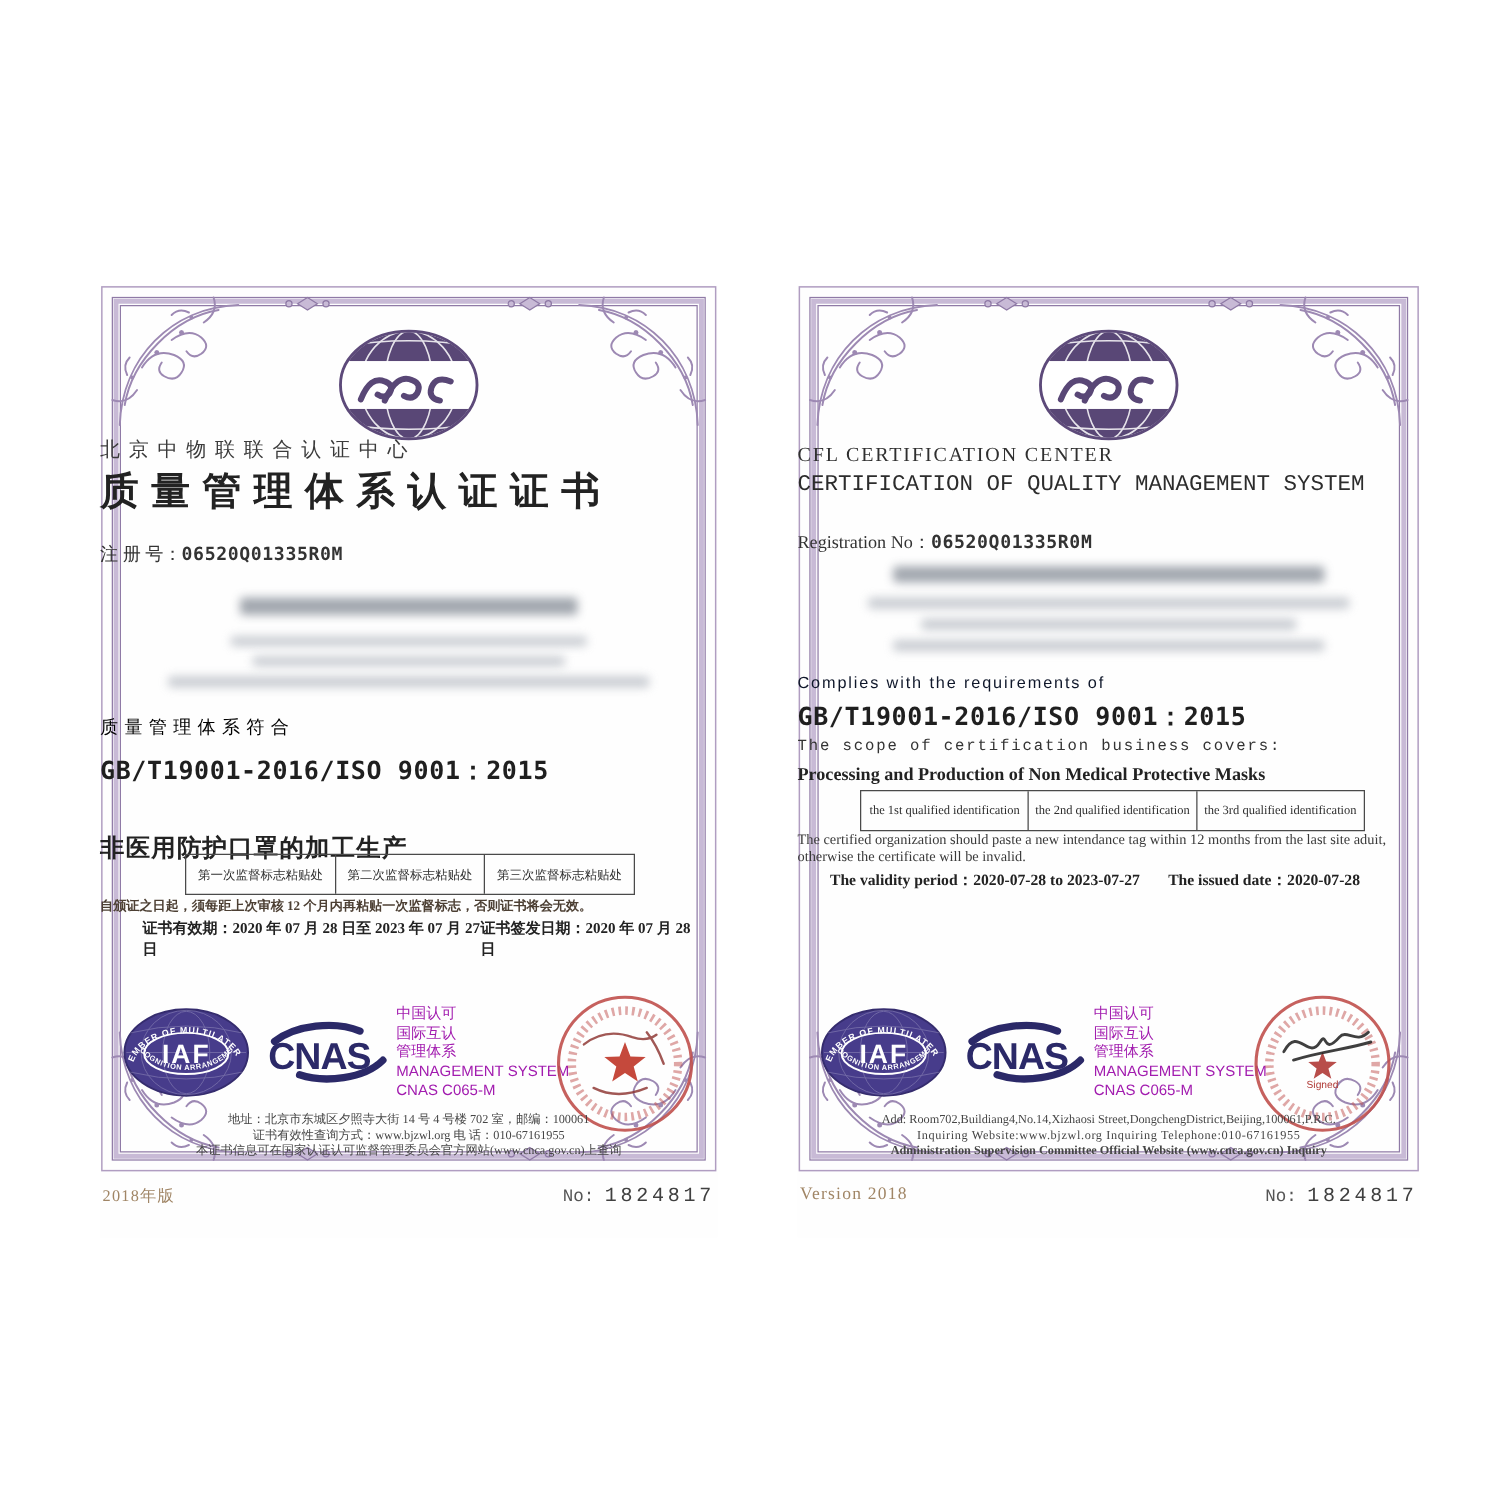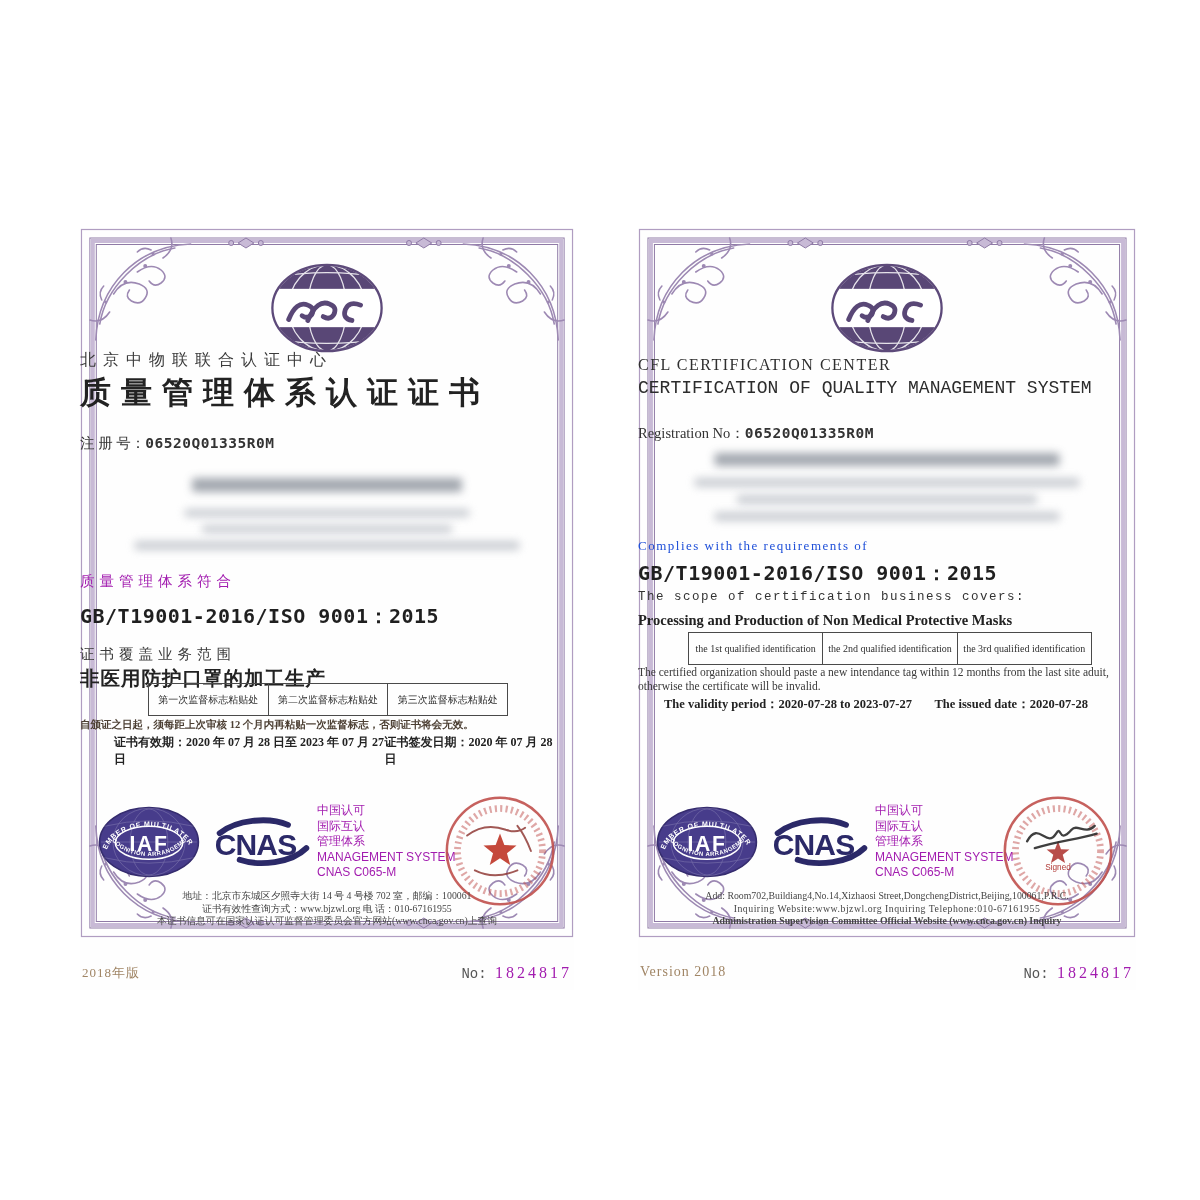--- a/index.html
+++ b/index.html
@@ -14,22 +14,22 @@
   .issuer{top:122px;font-size:16px;letter-spacing:7px;color:#3b3b3b;}
   .title-zh{top:144px;font-size:31px;font-weight:bold;letter-spacing:10px;color:#222;}
   .issuer-en{top:128px;font-size:16px;letter-spacing:1.5px;color:#2f2f2f;}
   .title-en{top:150px;font-family:"Liberation Mono",monospace;font-size:18px;color:#2c2c2c;}
   .regno{top:206px;font-size:14.5px;color:#333;}
   .regno .num{font-family:"DejaVu Sans Mono",monospace;font-weight:bold;font-size:14.5px;letter-spacing:0.5px;}
   .regno-en{top:196px;}
   .blur-line{position:absolute;left:50%;transform:translateX(-50%);border-radius:3px;filter:blur(4px);}
   .blur-bold{background:#848b95;opacity:0.75;}
   .blur-light{background:#b3b8c0;opacity:0.7;}
-  .complies{top:344px;font-size:14.5px;letter-spacing:5px;color:#a21caf;}
-  .complies-en{top:310px;font-family:Liberation Serif, serif;font-size:13px;letter-spacing:1.5px;color:#1d4ed8;}
+  .complies{top:344px;font-size:14.5px;letter-spacing:5px;color:#000000;}
+  .complies-en{top:310px;font-family:Liberation Sans, sans-serif;font-size:13px;letter-spacing:1.5px;color:#0f172a;}
   .standard{top:375px;font-family:"DejaVu Sans Mono",monospace;font-weight:bold;font-size:20px;letter-spacing:0.5px;color:#1f1f1f;}
   .standard-en{top:332px;}
   .scope-label{top:417px;font-size:14.5px;letter-spacing:5px;color:#3a3a3a;}
   .scope-label-en{top:362px;font-family:"Liberation Mono",monospace;font-size:12.5px;letter-spacing:1.5px;color:#333;}
   .scope-zh{top:437px;font-size:19.5px;font-weight:600;color:#222;letter-spacing:1px;}
   .scope-en{top:384px;font-size:14.5px;font-weight:600;color:#222;}
   .sticker-table{position:absolute;display:flex;border:1px solid #4a4a4a;height:31px;background:transparent;}
   .tbl-zh{top:455px;left:68px;width:358px;}
   .tbl-en{top:404px;left:50px;width:402px;}
   .sticker-table .cell{flex:1;border-left:1px solid #4a4a4a;display:flex;align-items:center;justify-content:center;font-size:10px;color:#2e2e2e;}
@@ -41,24 +41,24 @@
   .vr-zh{top:506px;left:34px;right:16px;font-size:12px;}
   .vr-en{top:468px;left:26px;right:48px;font-size:12.5px;font-weight:600;}
   .acc-row{position:absolute;top:565px;left:0;right:0;height:120px;}
   .iaf{position:absolute;left:18px;top:4px;width:102px;height:90px;}
   .cnas{position:absolute;left:133px;top:24px;width:100px;height:54px;}
   .acc-text{position:absolute;left:237px;top:10px;text-align:left;font-size:12px;line-height:1.3;color:#a21caf;}
   .acc-text .en{font-family:"Liberation Sans",sans-serif;font-size:12px;}
   .seal{position:absolute;left:362px;top:0px;width:116px;height:116px;}
   .footer{position:absolute;top:662px;left:0;right:0;text-align:center;font-size:9.8px;line-height:12.6px;color:#454545;}
   .footer .spread{letter-spacing:0.5px;}
-  .below-row{position:absolute;top:720px;left:2px;right:2px;display:flex;justify-content:space-between;align-items:flex-start;margin-top:16px;}
+  .below-row{position:absolute;top:720px;left:2px;right:2px;display:flex;justify-content:space-between;align-items:flex-start;}
   .version{font-size:13px;color:#a08565;letter-spacing:1px;}
   .serial{font-family:"Liberation Mono",monospace;font-size:14px;color:#555;}
-  .serial .num{font-size:16px;color:#a21caf;letter-spacing:3px;font-family:Liberation Serif, serif;}
+  .serial .num{font-size:16px;color:#404040;letter-spacing:3px;}
 </style>
 </head>
 <body>
 
 <svg width="0" height="0" style="position:absolute" aria-hidden="true">
   <defs>
     <clipPath id="gclip">
         <ellipse cx="60" cy="48" rx="56" ry="44"></ellipse>
       </clipPath>
 
@@ -163,21 +163,20 @@
 
   <div>
     <div class="blur-line blur-bold" style="top:250px;width:270px;height:14px;"></div>
     <div class="blur-line blur-light" style="top:281px;width:285px;height:8px;"></div>
     <div class="blur-line blur-light" style="top:297px;width:250px;height:8px;"></div>
     <div class="blur-line blur-light" style="top:313px;width:385px;height:9px;"></div>
   </div>
 
   <div class="abs complies">质量管理体系符合</div>
   <div class="abs standard">GB/T19001-2016/ISO 9001：2015</div>
-  <div class="abs scope-label">证书覆盖业务范围</div>
   <div class="abs scope-zh">非医用防护口罩的加工生产</div>
 
   <div class="sticker-table tbl-zh">
     <div class="cell">第一次监督标志粘贴处</div>
     <div class="cell">第二次监督标志粘贴处</div>
     <div class="cell">第三次监督标志粘贴处</div>
   </div>
 
   <div class="abs notice">自颁证之日起，须每距上次审核 12 个月内再粘贴一次监督标志，否则证书将会无效。</div>
   <div class="validity-row vr-zh">

